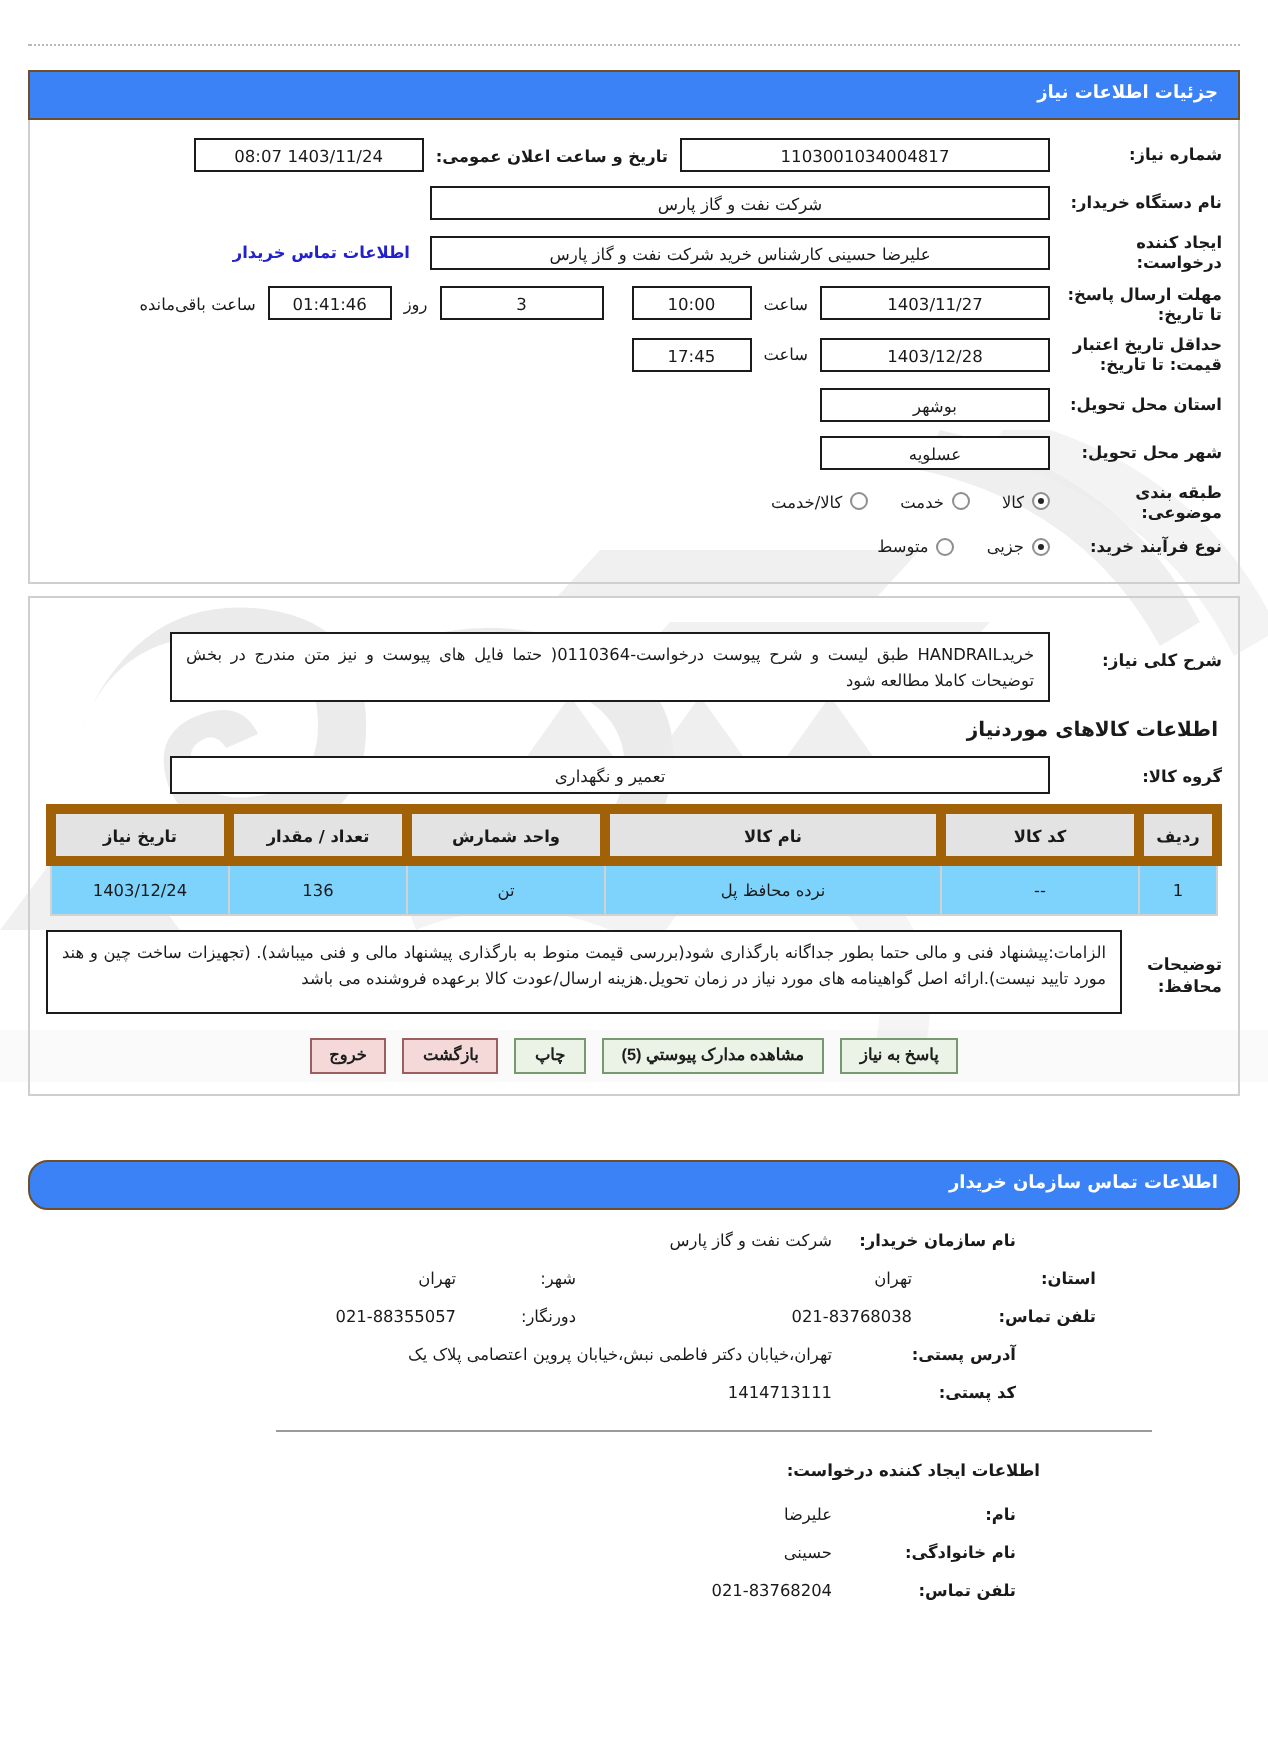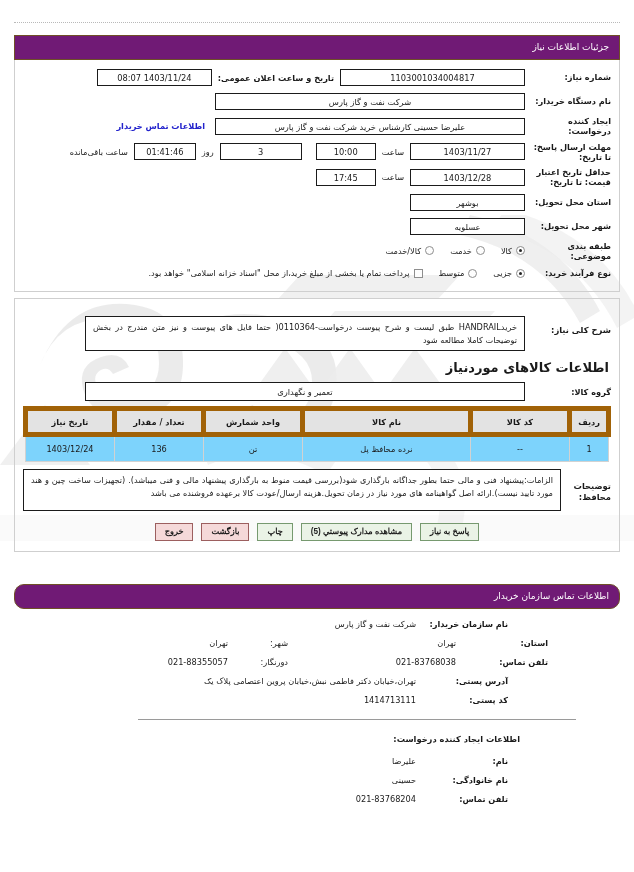--- a/index.html
+++ b/index.html
@@ -42,25 +42,25 @@
   .top-space { height: 22px; }
 
   .dot-rule {
     border-top: 1px dotted #b9b9b9;
     height: 0;
     margin: 0 0 12px 0;
   }
 
   
   .section-head {
-    background: #701a75;
+    background: #3b82f6;
     border: 1px solid #6f5026;
     color: #ffffff;
     font-size: 9px;
-    font-weight: normal;
+    font-weight: bold;
     padding: 6px 10px 7px 10px;
     text-align: right;
     letter-spacing: .2px;
   }
 
   
   .panel {
     border: 1px solid #cfcfcf;
     border-top: none;
     background: transparent;
@@ -179,21 +179,21 @@
     width: 440px;
     min-height: 30px;
     padding: 4px 7px 3px 7px;
     font-size: 8.2px;
     line-height: 1.6;
     text-align: justify;
     box-sizing: border-box;
   }
 
   .sub-head {
-    font-size: 13px;
+    font-size: 10px;
     font-weight: bold;
     margin: 9px 0 7px 0;
     text-align: right;
     padding-right: 2px;
   }
 
   
   table.items {
     width: 100%;
     border-collapse: collapse;
@@ -383,24 +383,20 @@
 
     <div class="opt-row">
       <div class="lbl">نوع فرآیند خرید:</div>
       <div class="opt">
         <span class="radio on"></span>
         <span>جزیی</span>
       </div>
       <div class="opt">
         <span class="radio"></span>
         <span>متوسط</span>
-      </div>
-      <div class="opt">
-        <span class="cbox"></span>
-        <span class="note-txt">پرداخت تمام یا بخشی از مبلغ خرید،از محل "اسناد خزانه اسلامی" خواهد بود.</span>
       </div>
     </div>
 
   </div>
 
   <div class="panel second">
 
     <div class="boxrow">
       <div class="lbl">شرح کلی نیاز:</div>
       <div class="txtbox">خریدHANDRAIL طبق لیست و شرح پیوست درخواست-0110364( حتما فایل های پیوست و نیز متن مندرج در بخش  توضیحات کاملا مطالعه   شود</div>

